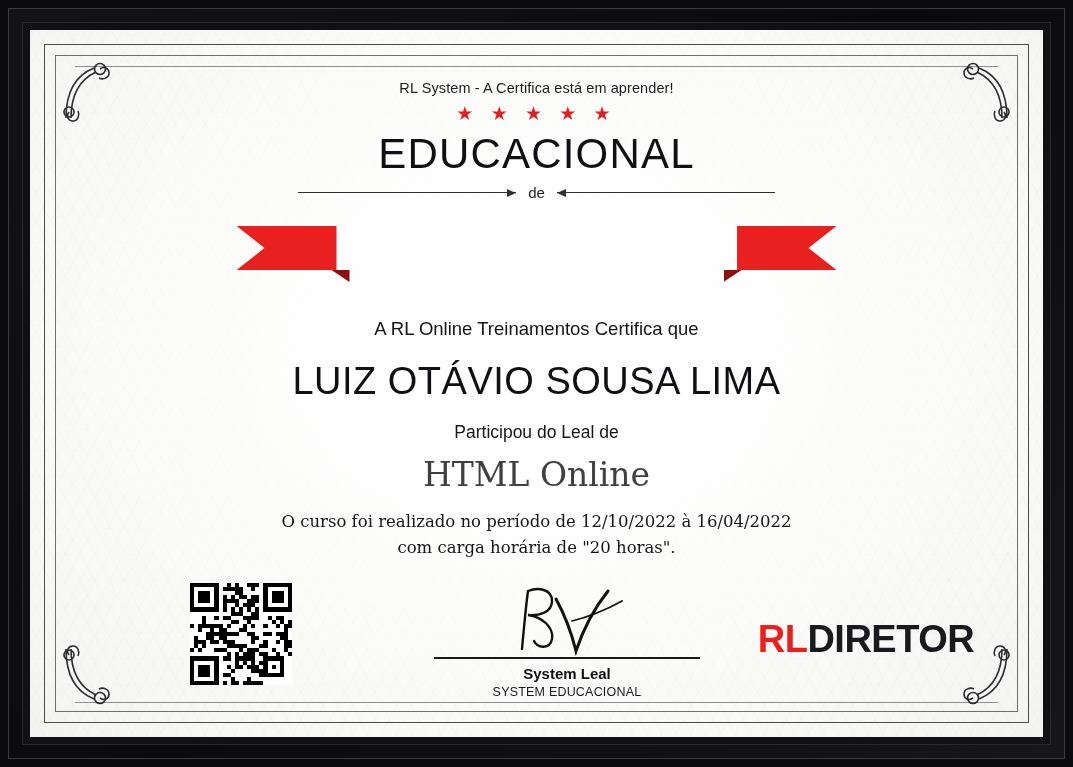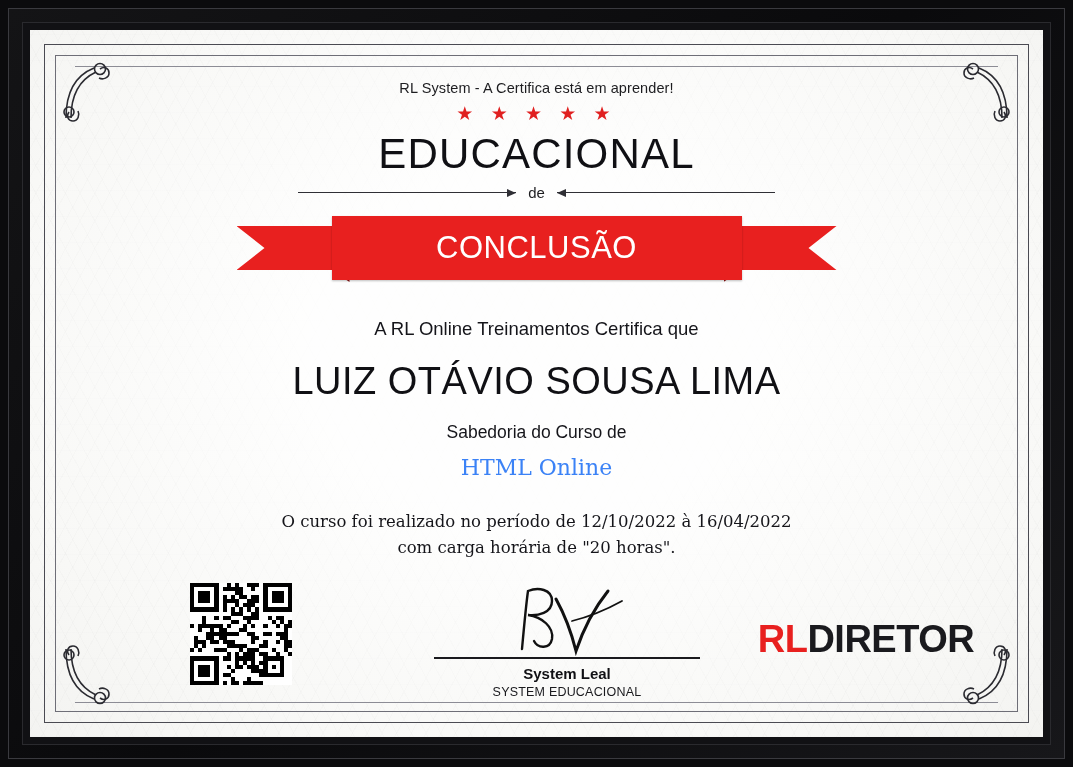--- a/index.html
+++ b/index.html
@@ -257,22 +257,22 @@
   .participou {
     position: absolute;
     top: 392px; left: 0; right: 0;
     font-size: 17.5px;
     color: #15151a;
   }
 
   .course {
     position: absolute;
     top: 425px; left: 0; right: 0;
-    font-size: 22px;
-    color: #3b82f6;
+    font-size: 33px;
+    color: #404040;
     font-family: "DejaVu Serif", serif;
     font-weight: 400;
   }
 
   .period {
     position: absolute;
     top: 482px; left: 0; right: 0;
     font-size: 16.5px;
     color: #15151a;
     font-family: "DejaVu Serif", serif;
@@ -432,30 +432,27 @@
         <span class="de-line left"></span>
         <span class="de-text">de</span>
         <span class="de-line right"></span>
       </div>
 
       <div class="banner-wrap">
         <div class="ribbon-fold left"></div>
         <div class="ribbon-fold right"></div>
         <div class="ribbon-tail left"></div>
         <div class="ribbon-tail right"></div>
-        <div class="banner">
-          <span class="banner-text">CONCLUSÃO</span>
-        </div>
       </div>
 
       <div class="certifica-line">A RL Online Treinamentos Certifica que</div>
 
       <div class="recipient">LUIZ OTÁVIO SOUSA LIMA</div>
 
-      <div class="participou">Sabedoria do Curso de</div>
+      <div class="participou">Participou do Leal de</div>
 
       <div class="course">HTML Online</div>
 
       <div class="period">O curso foi realizado no período de 12/10/2022 à 16/04/2022</div>
       <div class="hours">com carga horária de "20 horas".</div>
     </div>
 
     <div class="qr" id="qr">
         <i></i>
         <i></i>

